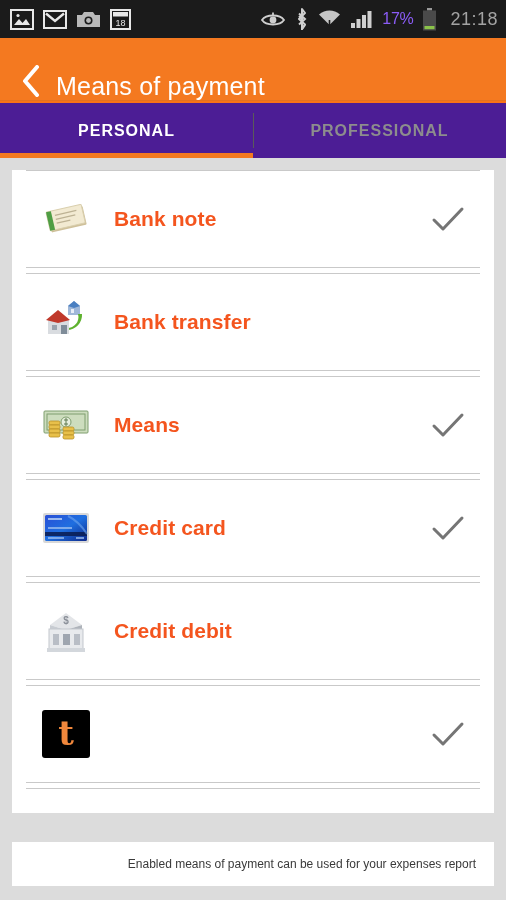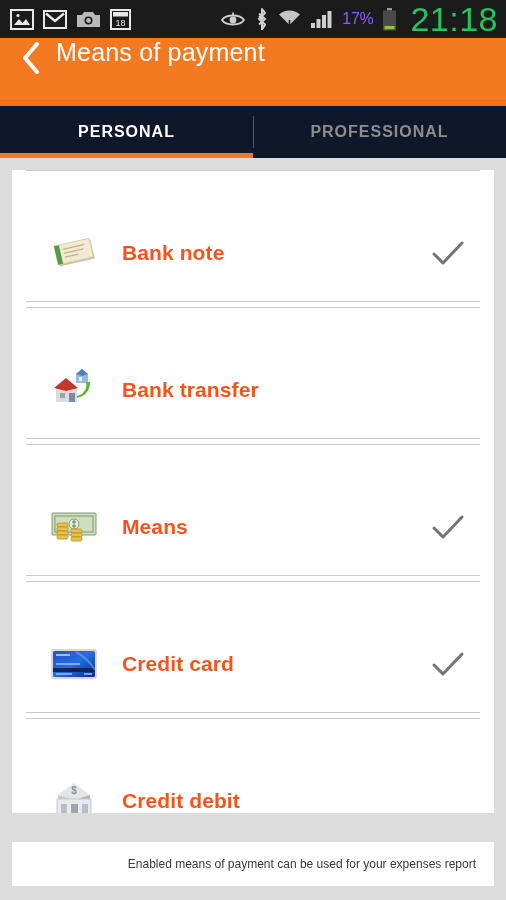--- a/index.html
+++ b/index.html
@@ -14,38 +14,38 @@
   
   .statusbar {
     height: 38px; background: #1b1b1b;
     display: flex; align-items: center;
     padding: 0 8px 0 10px; color: #e8e8e8; gap: 40px;
   }
   .status-left { display: flex; align-items: center; gap: 9px; }
   .status-right { margin-left: auto; display: flex; align-items: center; gap: 9px; }
   .sicon { display: inline-flex; align-items: center; justify-content: center; }
   .battery-pct { font-size: 16px; color: #8b5cf6; letter-spacing: -.3px; }
-  .clock { font-size: 34px; color: #22c55e; letter-spacing: .5px; margin-left: 4px; font-weight: 400; }
+  .clock { font-size: 18px; color: #a3a3a3; letter-spacing: .5px; margin-left: 4px; font-weight: 400; }
 
   
   .actionbar {
     height: 63px; background: #f47920;
-    display: flex; align-items: flex-start; padding-left: 14px;
+    display: flex; align-items: flex-end; padding-left: 14px;
     box-shadow: inset 0 -1px 0 rgba(0,0,0,.06);
   }
   .back-chevron { width: 34px; height: 40px; display:flex; align-items:center; justify-content:center; }
   .actionbar-title {
     color: #ffffff; font-size: 25px; font-weight: 400;
     margin-left: 8px; letter-spacing: .2px;
   }
 
   
   .tabstrip {
-    height: 57px; background: #0f172a; display: flex;
-    border-top: 5px solid #f97316; position: relative;
+    height: 57px; background: #4c1d95; display: flex;
+    border-top: 2px solid #f97316; position: relative;
   }
   .tab {
     flex: 1; display: flex; align-items: center; justify-content: center;
     font-size: 16px; font-weight: bold; letter-spacing: 1px;
     position: relative;
   }
   .tab.active { color: #ffffff; }
   .tab.inactive { color: #8d8d8d; }
   .tab.active::after {
     content: ""; position: absolute; left: 0; right: 0; bottom: 0;
@@ -55,21 +55,21 @@
     position: absolute; left: 50%; top: 10px; bottom: 10px;
     width: 1px; background: #5a5a5a;
   }
 
   
   .content { position: relative; height: 742px; background: #dcdcdc; padding: 12px 12px 0 12px; }
   .card { background: #ffffff; height: 643px; overflow: hidden; position: relative; }
 
   .row {
     height: 96px; display: flex; align-items: center;
-    padding: 0 26px 0 36px; position: relative; margin-top: 34px;
+    padding: 0 26px 0 28px; position: relative;
   }
   .sep {
     height: 7px; margin: 0 14px;
     border-top: 1px solid #c9c9c9; border-bottom: 1px solid #c9c9c9;
   }
   .sep.single { border-bottom: none; height: 1px; }
 
   .row-icon { width: 52px; height: 52px; flex: none; display:flex; align-items:center; justify-content:center; }
   .row-label {
     margin-left: 22px; font-size: 21px; font-weight: bold;

